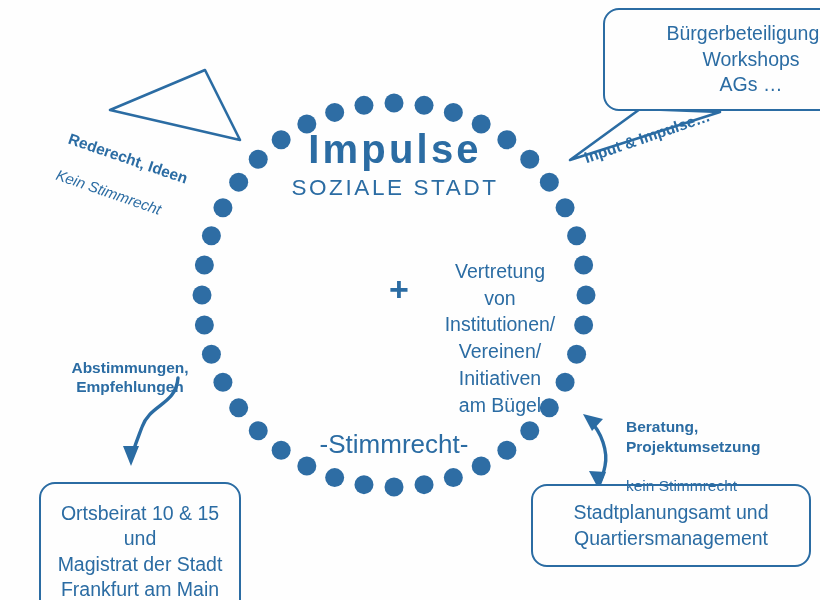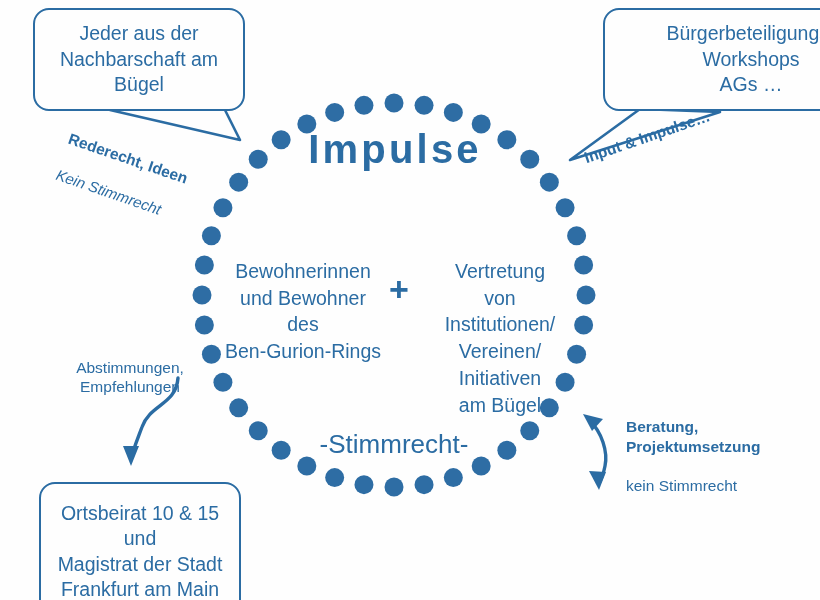--- a/index.html
+++ b/index.html
@@ -145,21 +145,21 @@
     position: absolute;
     color: #2b6ca3;
     white-space: pre-line;
     line-height: 1.25;
   }
   #caption-abstimmungen {
     left: 40px; top: 358px;
     width: 180px;
     text-align: center;
     font-size: 15.5px;
-    font-weight: normal;
+    font-weight: bold;
   }
   #caption-beratung {
     left: 626px; top: 398px;
     width: 200px;
     font-size: 15.5px;
   }
   #caption-beratung .b1 { font-weight: bold; display: block; }
   #caption-beratung .b2 { font-weight: normal; display: block; font-size: 15.5px; }
 </style>
 </head>
@@ -217,48 +217,44 @@
     <path d="M 720,112 L 570,160 L 640,109 Z" fill="none" stroke="#2b6ca3" stroke-width="2.6" stroke-linejoin="round"></path>
 
     <path d="M 178,378 C 176,405 150,404 142,427 C 136,443 133,450 131,459" fill="none" stroke="#2b6ca3" stroke-width="3.4" stroke-linecap="round"></path>
     <path d="M 131,466 L 123,446 L 139,446 Z" fill="#2b6ca3"></path>
 
     <path d="M 589,420 C 602,432 608,452 605,466 C 603,476 601,480 599,483" fill="none" stroke="#2b6ca3" stroke-width="3.4" stroke-linecap="round"></path>
     <path d="M 583,414 L 603,419 L 592,431 Z" fill="#2b6ca3"></path>
     <path d="M 599,490 L 589,471 L 606,472 Z" fill="#2b6ca3"></path>
   </svg>
 
-  <div class="box" id="bubble-neighbours">
-    <span class="box-text">Jeder aus der
-Nachbarschaft am
-Bügel</span>
-  </div>
 
   <div class="box" id="bubble-participation">
     <span class="box-text">Bürgerbeteiligungs-
 Workshops
 AGs …</span>
   </div>
 
   <div class="box" id="box-ortsbeirat">
     <span class="box-text">Ortsbeirat 10 &amp; 15
 und
 Magistrat der Stadt
 Frankfurt am Main</span>
   </div>
 
+  <div class="box" id="box-stadtplanung">
+    <span class="box-text">Stadtplanungsamt und
+Quartiersmanagement</span>
+  </div>
 
   <div class="ring-text" id="title-beirat">Impulse</div>
 
-
-
-  <div class="ring-text" id="col-bewohner">Bewohnerinnen
-und Bewohner
-des
-Ben-Gurion-Rings</div>
+  <div class="ring-text" id="title-soziale-stadt">SOZIALE STADT</div>
+
+
 
   <div class="ring-text" id="plus-sign">+</div>
 
   <div class="ring-text" id="col-vertretung">Vertretung
 von
 Institutionen/
 Vereinen/
 Initiativen
 am Bügel</div>
 

